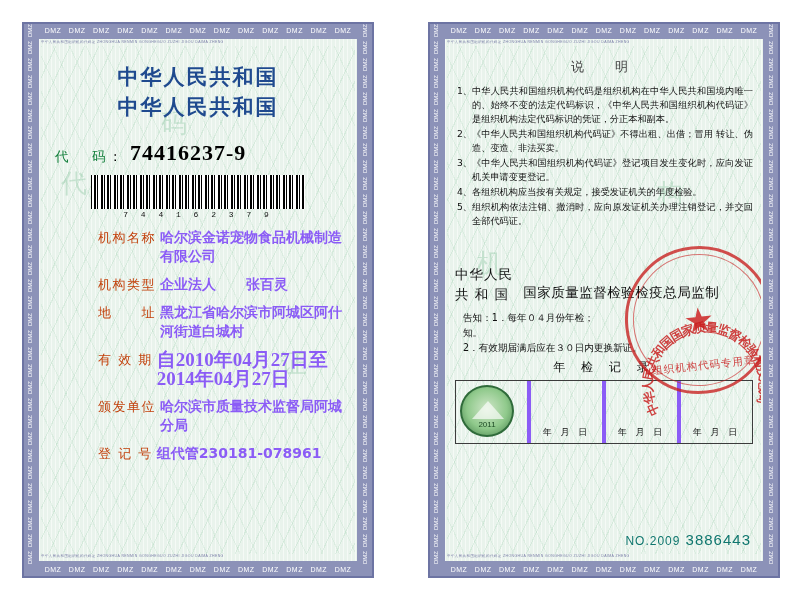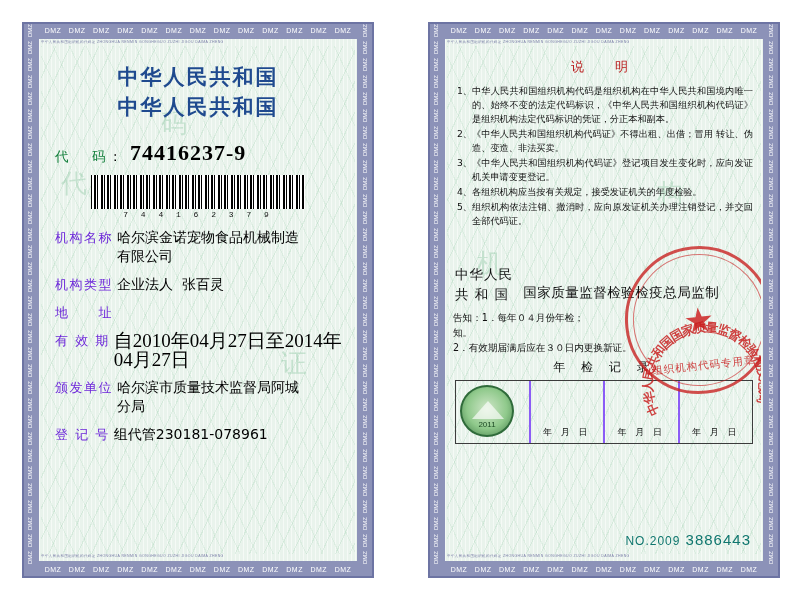--- a/index.html
+++ b/index.html
@@ -191,48 +191,49 @@
   }
 
   .field {
     position: relative;
     display: flex;
     margin: 9px 0 0 14px;
     padding-right: 6px;
   }
   .field .k {
     flex: 0 0 auto;
-    color: #6d28d9;
+    color: #c2410c;
     font-size: 13px;
     letter-spacing: 1.5px;
     white-space: nowrap;
     font-family: "DejaVu Sans", sans-serif;
     padding-top: 1px;
+    margin-left: 43px;
   }
   .field .v {
     flex: 1 1 auto;
     font-size: 14px;
-    color: #000000;
-    font-weight: normal;
+    color: #8b5cf6;
+    font-weight: bold;
     line-height: 19px;
     font-family: "DejaVu Sans", sans-serif;
     padding-left: 4px;
   }
   .field .v.mono {
     font-family: "Liberation Serif", serif;
     font-size: 19px;
   }
   .field .v .n2 { display: block; }
-  .two-col-v { display: flex; gap: 9px; }
+  .two-col-v { display: flex; gap: 30px; }
 
   
   .r-title {
     position: relative;
     text-align: center;
-    color: #b91c1c;
+    color: #404040;
     font-size: 13px;
     letter-spacing: 9px;
     margin-top: 12px;
     font-family: "DejaVu Sans", sans-serif;
   }
   .notes {
     position: relative;
     margin: 8px 8px 0 10px;
     font-size: 9.2px;
     line-height: 14px;
@@ -250,21 +251,21 @@
     font-size: 13.5px;
     line-height: 20px;
     color: #111;
     font-family: "DejaVu Sans", sans-serif;
   }
   .issuer-left { display: inline-block; vertical-align: top; letter-spacing: 1px; }
   .issuer-right { display: inline-block; vertical-align: top; margin-left: 6px; font-size: 13.5px; letter-spacing: 0.5px; padding-top: 18px;}
 
   .announce {
     position: relative;
-    margin: 6px 6px 0 6px;
+    margin: 6px 6px 0 16px;
     font-size: 9.6px;
     line-height: 15px;
     color: #111;
     font-family: "DejaVu Sans", sans-serif;
   }
   .announce .ln { display: block; }
 
   .annual-title {
     position: relative;
     text-align: center;
@@ -275,21 +276,21 @@
   }
   .insp-table {
     position: relative;
     margin: 4px 8px 0 8px;
     border: 1px solid #3c3c3c;
     height: 62px;
     display: flex;
   }
   .insp-cell {
     flex: 1 1 0;
-    border-right: 2px solid #8b5cf6;
+    border-right: 4px solid #8b5cf6;
     position: relative;
     display: flex;
     align-items: flex-end;
     justify-content: center;
     padding-bottom: 4px;
   }
   .insp-cell:last-child { border-right: none; }
   .insp-cell .date-lbl {
     font-size: 9px;
     letter-spacing: 3px;
@@ -502,20 +503,24 @@
         <span class="v">
           <span class="two-col-v">
             <span>企业法人</span>
             <span>张百灵</span>
           </span>
         </span>
       </div>
 
       <div class="field">
         <span class="k">地　　址</span>
+        <span class="v">
+          <span>黑龙江省哈尔滨市阿城区阿什</span>
+          <span class="n2">河街道白城村</span>
+        </span>
       </div>
 
       <div class="field">
         <span class="k">有 效 期</span>
         <span class="v mono">自2010年04月27日至2014年04月27日</span>
       </div>
 
       <div class="field">
         <span class="k">颁发单位</span>
         <span class="v">

